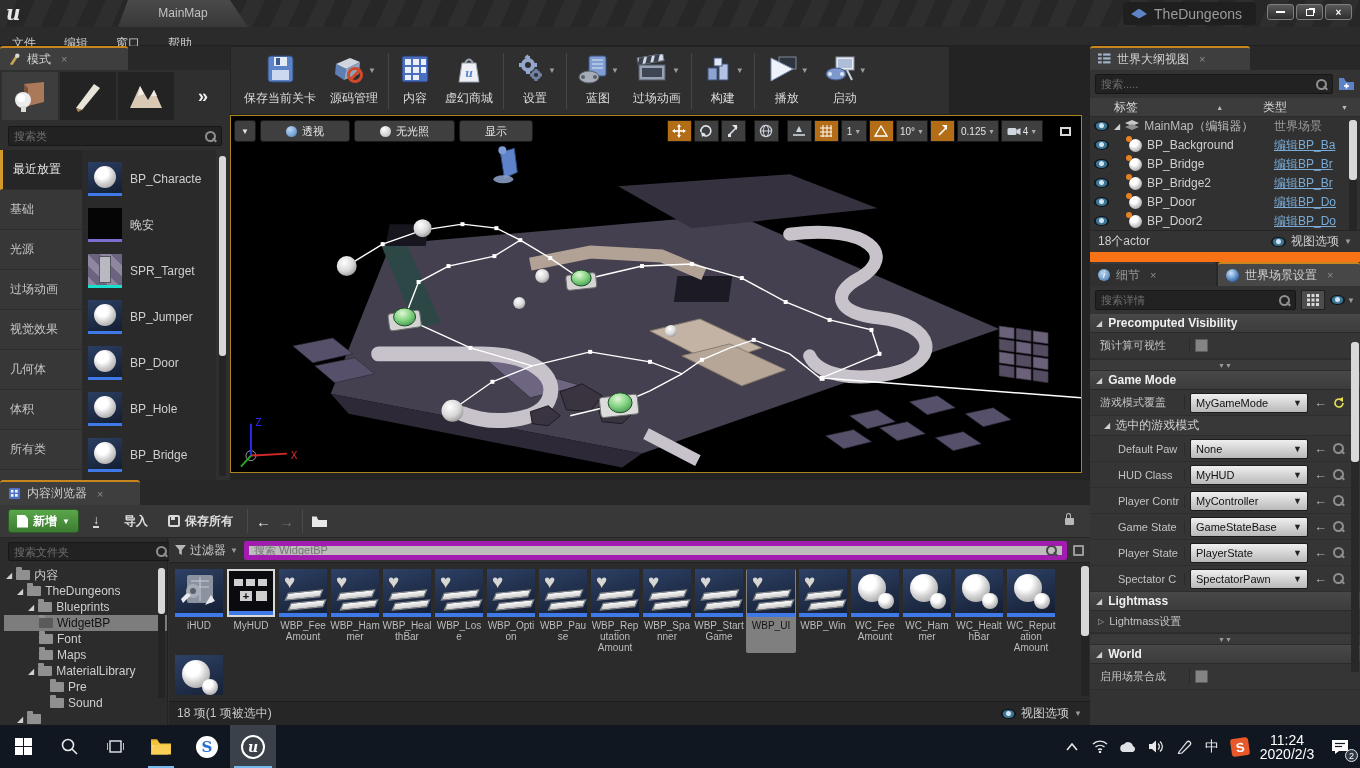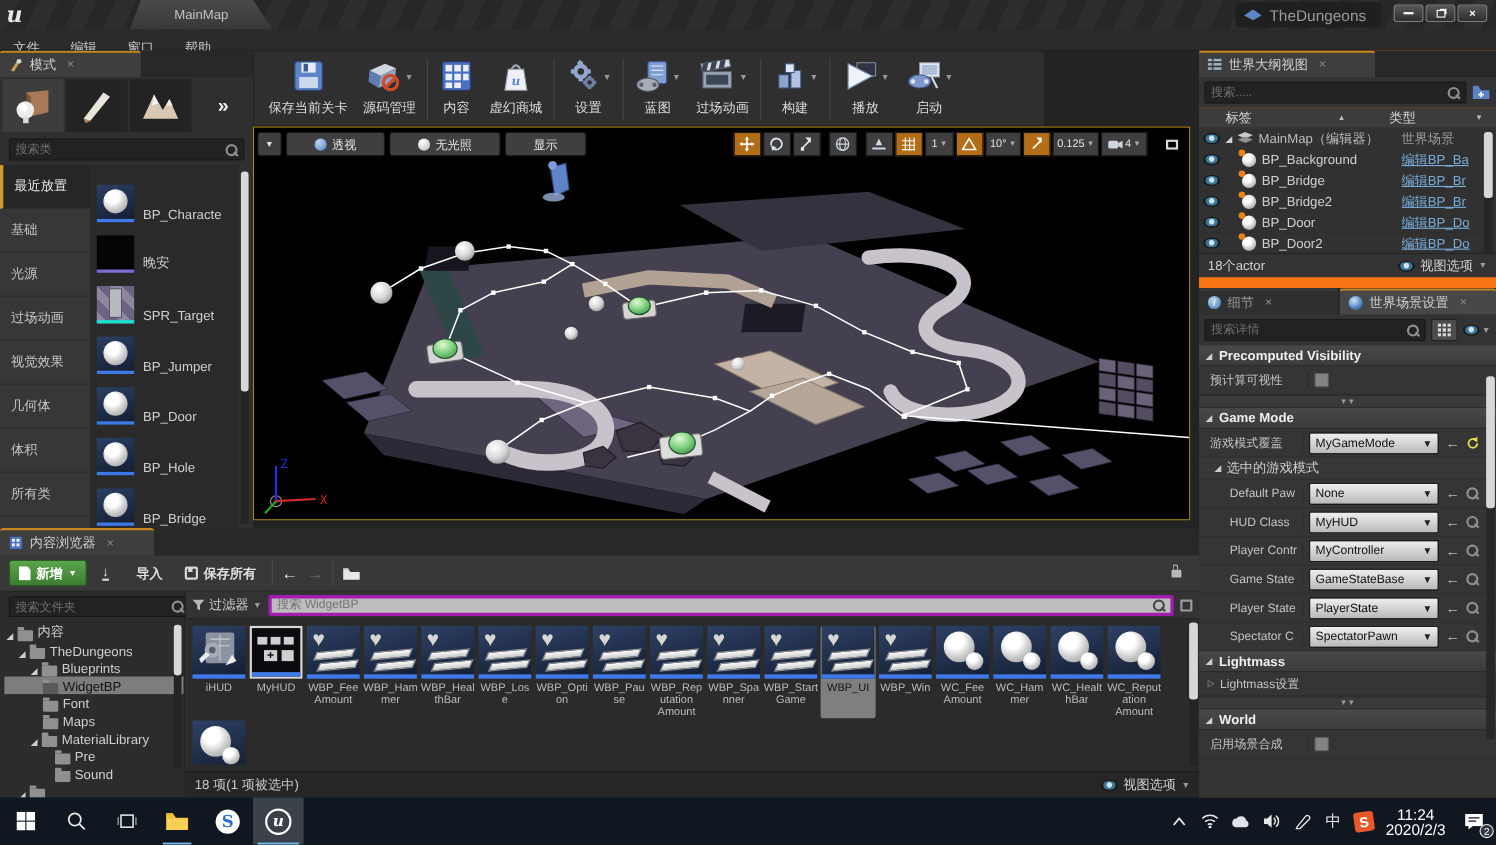--- a/index.html
+++ b/index.html
@@ -81,21 +81,21 @@
   .vval .car { font-size:7px; color:#aaa; }
 
   
   .cb { left:0; top:480px; width:1090px; height:245px; background:#2f2f2f; }
   .cb-toolbar { position:absolute; left:0; top:25px; width:1090px; height:33px; background:#383838; border-bottom:1px solid #262626;
     display:flex; align-items:center; gap:8px; padding:0 8px; }
   .addnew { height:24px; background:linear-gradient(#5aa64b,#3c7d31); border:1px solid #2c5a24; border-radius:3px;
     display:flex; align-items:center; gap:5px; padding:0 8px; color:#fff; font-weight:bold; }
   .crumb { color:#f0f0f0; font-weight:bold; font-size:12.5px; }
   .crumbsep { color:#9b9b9b; font-size:9px; margin:0 5px; }
-  .treerow { height:16px; display:flex; align-items:flex-end; gap:4px; color:#cfcfcf; font-size:12px; white-space:nowrap; }
+  .treerow { height:16px; display:flex; align-items:center; gap:4px; color:#cfcfcf; font-size:12px; white-space:nowrap; }
   .folder { width:14px; height:10px; background:#909090; border-radius:1px; position:relative; flex:none; }
   .folder::before { content:""; position:absolute; left:0; top:-3px; width:6px; height:3px; background:#909090; border-radius:1px 1px 0 0; }
   .asset { width:50px; margin:1px; display:flex; flex-direction:column; align-items:center; }
   .asset .tile { width:48px; height:48px; background:linear-gradient(160deg,#2e4166,#131d30); position:relative; }
   .asset .albl { font-size:10px; line-height:11px; color:#bcbcbc; text-align:center; margin-top:3px; overflow-wrap:anywhere; }
   .asset.sel { background:#7f7f7f; border-radius:2px; }
   .asset.sel .albl { color:#141414; }
   .bigstrip { position:absolute; left:0; bottom:0; width:100%; height:4px; background:#3f79e8; }
   .heart { position:absolute; left:5px; top:2px; font-size:19px; color:#d6d6d6; text-shadow:0 1px 1px #333; }
   .slab { position:absolute; width:34px; height:8px; background:linear-gradient(#fdfdfd,#c9c9c9); border:1px solid #8e8e8e; transform:skewX(-28deg) rotate(-6deg); }
@@ -759,21 +759,21 @@
 
     <div style="position:absolute;left:169px;top:58px;right:0;bottom:0;background:#2b2b2b;">
       <div style="display:flex;align-items:center;gap:6px;height:25px;background:#333;border-bottom:1px solid #232323;padding:0 6px;">
         <div style="display:flex;align-items:center;gap:4px;color:#cfcfcf;">
           <svg width="11" height="10" viewBox="0 0 11 10">
               <polygon points="0,0 11,0 6.8,5 6.8,10 4.2,8.5 4.2,5" fill="#b8b8b8"></polygon>
             </svg>
           <span>过滤器</span>
             <span style="font-size:8px;color:#9a9a9a;">▼</span>
         </div>
-        <div style="flex:1;display:flex;align-items:center;background:#bdbdbd;border:3px solid #a21caf;border-radius:2px;height:19px;padding:0 5px;">
+        <div style="flex:1;display:flex;align-items:center;background:#bdbdbd;border:5px solid #a21caf;border-radius:2px;height:19px;padding:0 5px;">
           <input style="flex: 1 1 0%; background: transparent; border: 0px; outline: 0px; font-size: 11px; color: rgb(51, 51, 51);" placeholder="搜索 WidgetBP">
           <span class="mag" style="filter:brightness(0.5);"></span>
         </div>
         <span style="width:11px;height:11px;border:2px solid #9a9a9a;border-radius:1px;"></span>
       </div>
       <div style="display:flex;flex-wrap:wrap;padding:5px 0 0 4px;height:132px;overflow:hidden;">
 
         <div class="asset">
           <div class="tile"><svg width="48" height="44" viewBox="0 0 48 44">
                 <rect x="12" y="6" width="26" height="28" rx="2" fill="#8b93a0"></rect>

